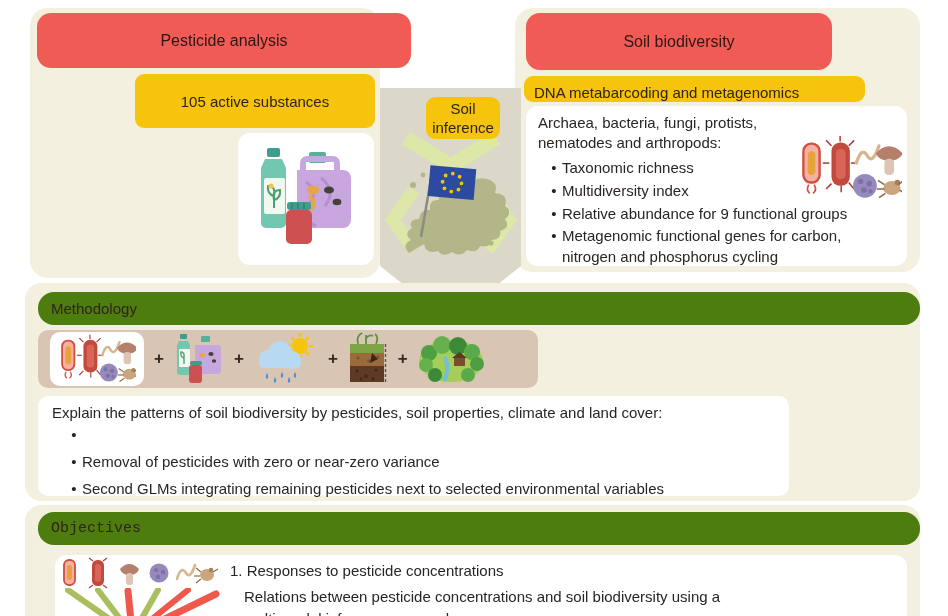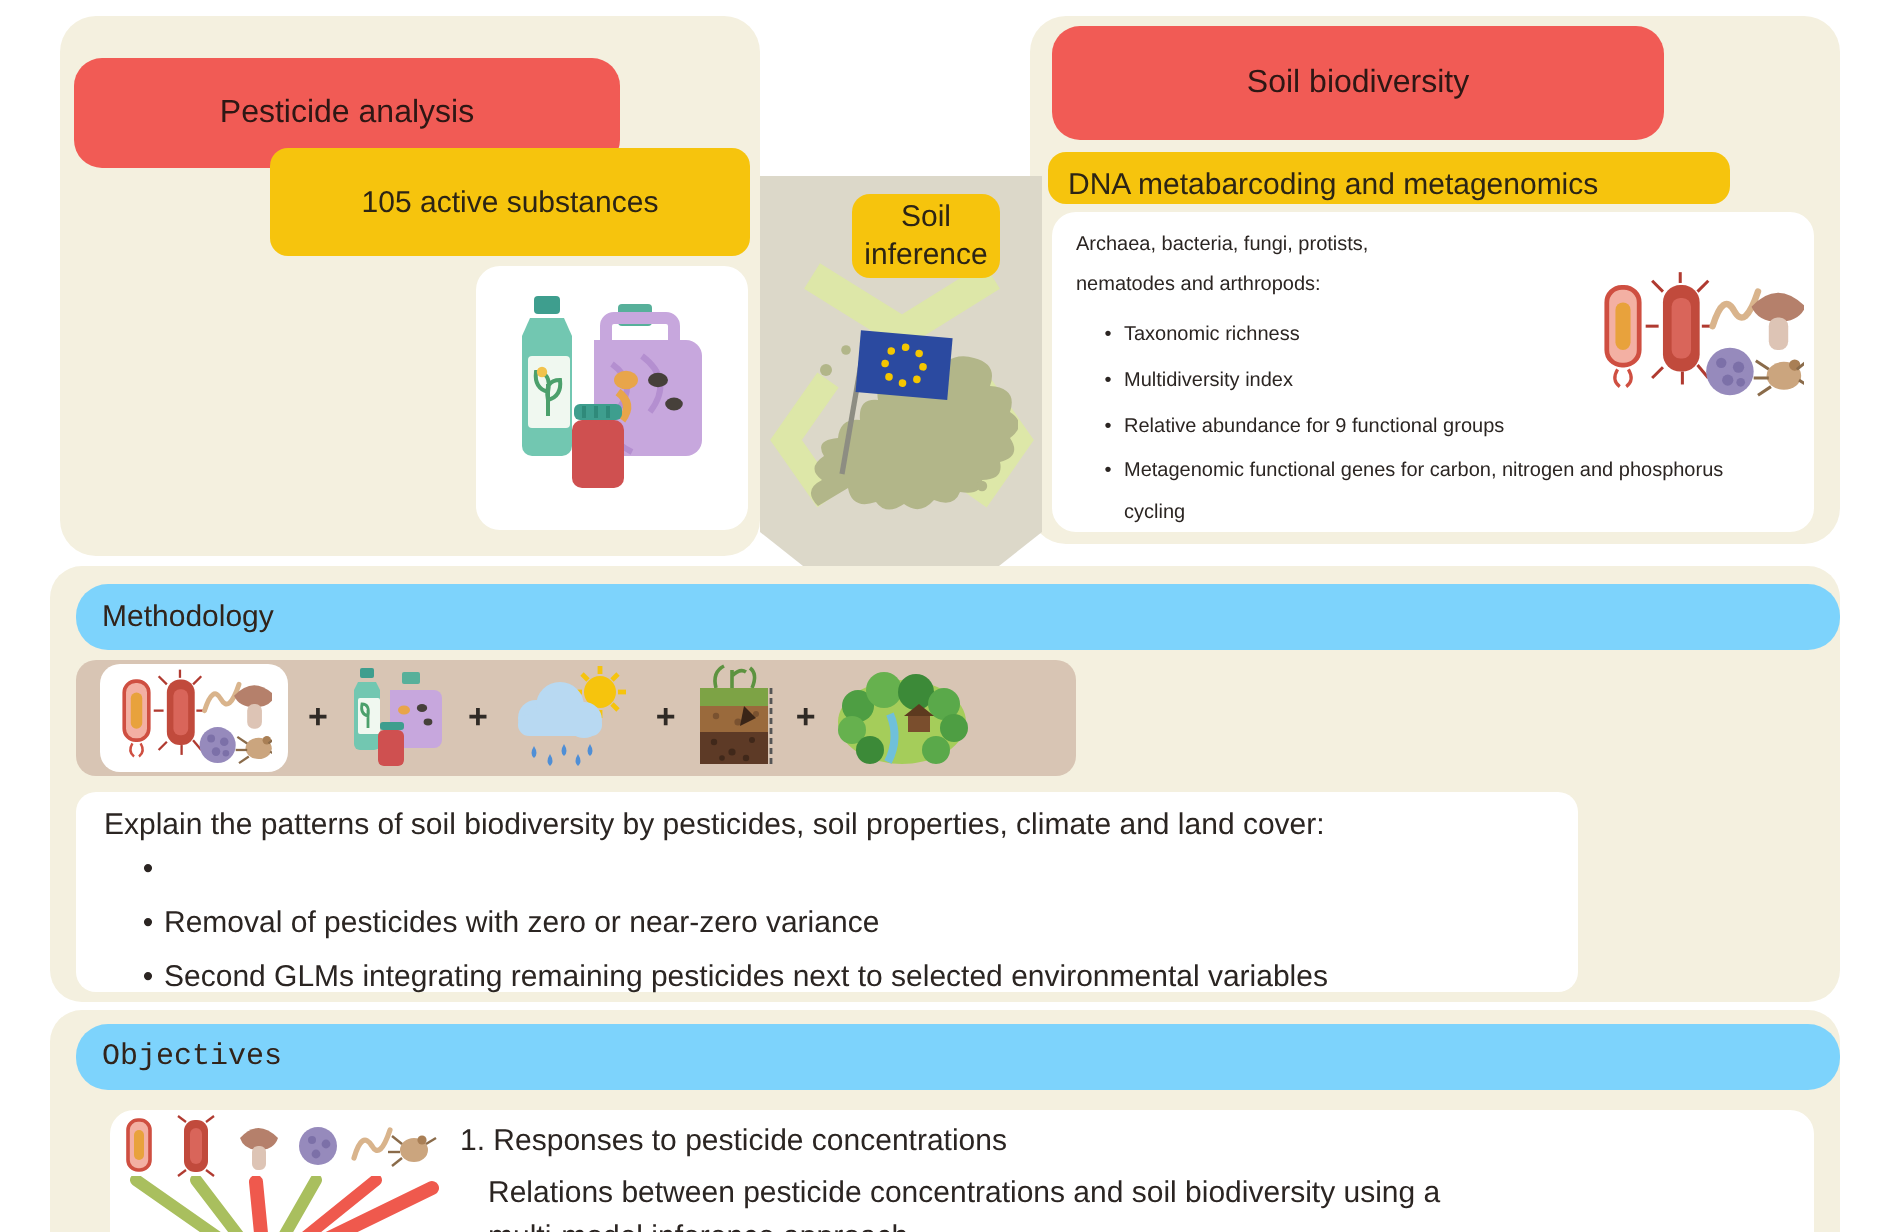--- a/index.html
+++ b/index.html
@@ -15,21 +15,21 @@
     background:#f15b55;border-radius:14px;color:#2e1714;
     display:flex;align-items:center;justify-content:center;
     font-size:16px;
   }
   .yellowbox{
     background:#f6c40d;color:#2c2415;border-radius:9px;
     font-size:15px;line-height:19px;
   }
   .whitebox{background:#ffffff;border-radius:12px;}
   .orange-header{
-    background:#7dd3fc;border-radius:16px;color:#31231a;
+    background:#4d7c0f;border-radius:16px;color:#31231a;
     font-size:15px;display:flex;align-items:center;padding-left:13px;
   }
   .grey-funnel{
     background:#dcd8c9;
     clip-path:polygon(0% 0%,100% 0%,100% 86%,74% 100%,26% 100%,0% 86%);
   }
   .body-text{font-size:15px;color:#2b2522;}
   .bullet-row{display:flex;align-items:flex-start;}
   .bullet-dot{flex:0 0 auto;width:16px;text-align:center;}
   .tan-strip{
@@ -76,21 +76,21 @@
     </g>
   </g>
 </svg>
   </div>
 
 <div class="abs yellowbox" style="left:426px;top:97px;width:74px;height:42px;display:flex;flex-direction:column;align-items:center;justify-content:center;">
   <span>Soil</span>
   <span>inference</span>
 </div>
 
-<div class="abs redbox" style="left:37px;top:13px;width:273px;height:55px;margin-top:16px;">
+<div class="abs redbox" style="left:37px;top:13px;width:374px;height:55px;">
   <span>Pesticide analysis</span>
 </div>
 <div class="abs yellowbox" style="left:135px;top:74px;width:240px;height:54px;display:flex;flex-direction:column;align-items:center;justify-content:center;text-align:center;">
   <span>105 active substances</span>
 </div>
 <div class="abs whitebox icon-holder" style="left:238px;top:133px;width:136px;height:132px;">
   <div class="icon-holder" style="width:110px;height:106px;">
 <svg width="110" height="106" viewBox="0 0 110 106">
   <rect x="16" y="2" width="13" height="9" rx="2" fill="#3e9e8e"></rect>
   <path d="M14,13 h17 l4,9 v55 a5,5 0 0 1 -5,5 h-15 a5,5 0 0 1 -5,-5 v-55 z" fill="#72c7b1"></path>
@@ -115,21 +115,21 @@
 </svg>
     </div>
 </div>
 
 <div class="abs redbox" style="left:526px;top:13px;width:306px;height:57px;">
   <span>Soil biodiversity</span>
 </div>
 <div class="abs yellowbox" style="left:524px;top:76px;width:341px;height:26px;display:flex;align-items:flex-end;padding-left:10px;box-sizing:border-box;">
   <span>DNA metabarcoding and metagenomics</span>
 </div>
-<div class="abs whitebox" style="left:526px;top:106px;width:381px;height:160px;padding:7px 10px 0 12px;box-sizing:border-box;font-size:10px;line-height:20px;">
+<div class="abs whitebox" style="left:526px;top:106px;width:381px;height:160px;padding:7px 10px 0 12px;box-sizing:border-box;font-size:15px;line-height:20px;">
   <div>Archaea, bacteria, fungi, protists,</div>
   <div>nematodes and arthropods:</div>
   <div style="margin-top:3px;">
     <div class="bullet-row" style="margin-left:8px;line-height:23px;">
       <span class="bullet-dot">•</span>
       <span>Taxonomic richness</span>
     </div>
     <div class="bullet-row" style="margin-left:8px;line-height:23px;">
       <span class="bullet-dot">•</span>
       <span>Multidiversity index</span>

